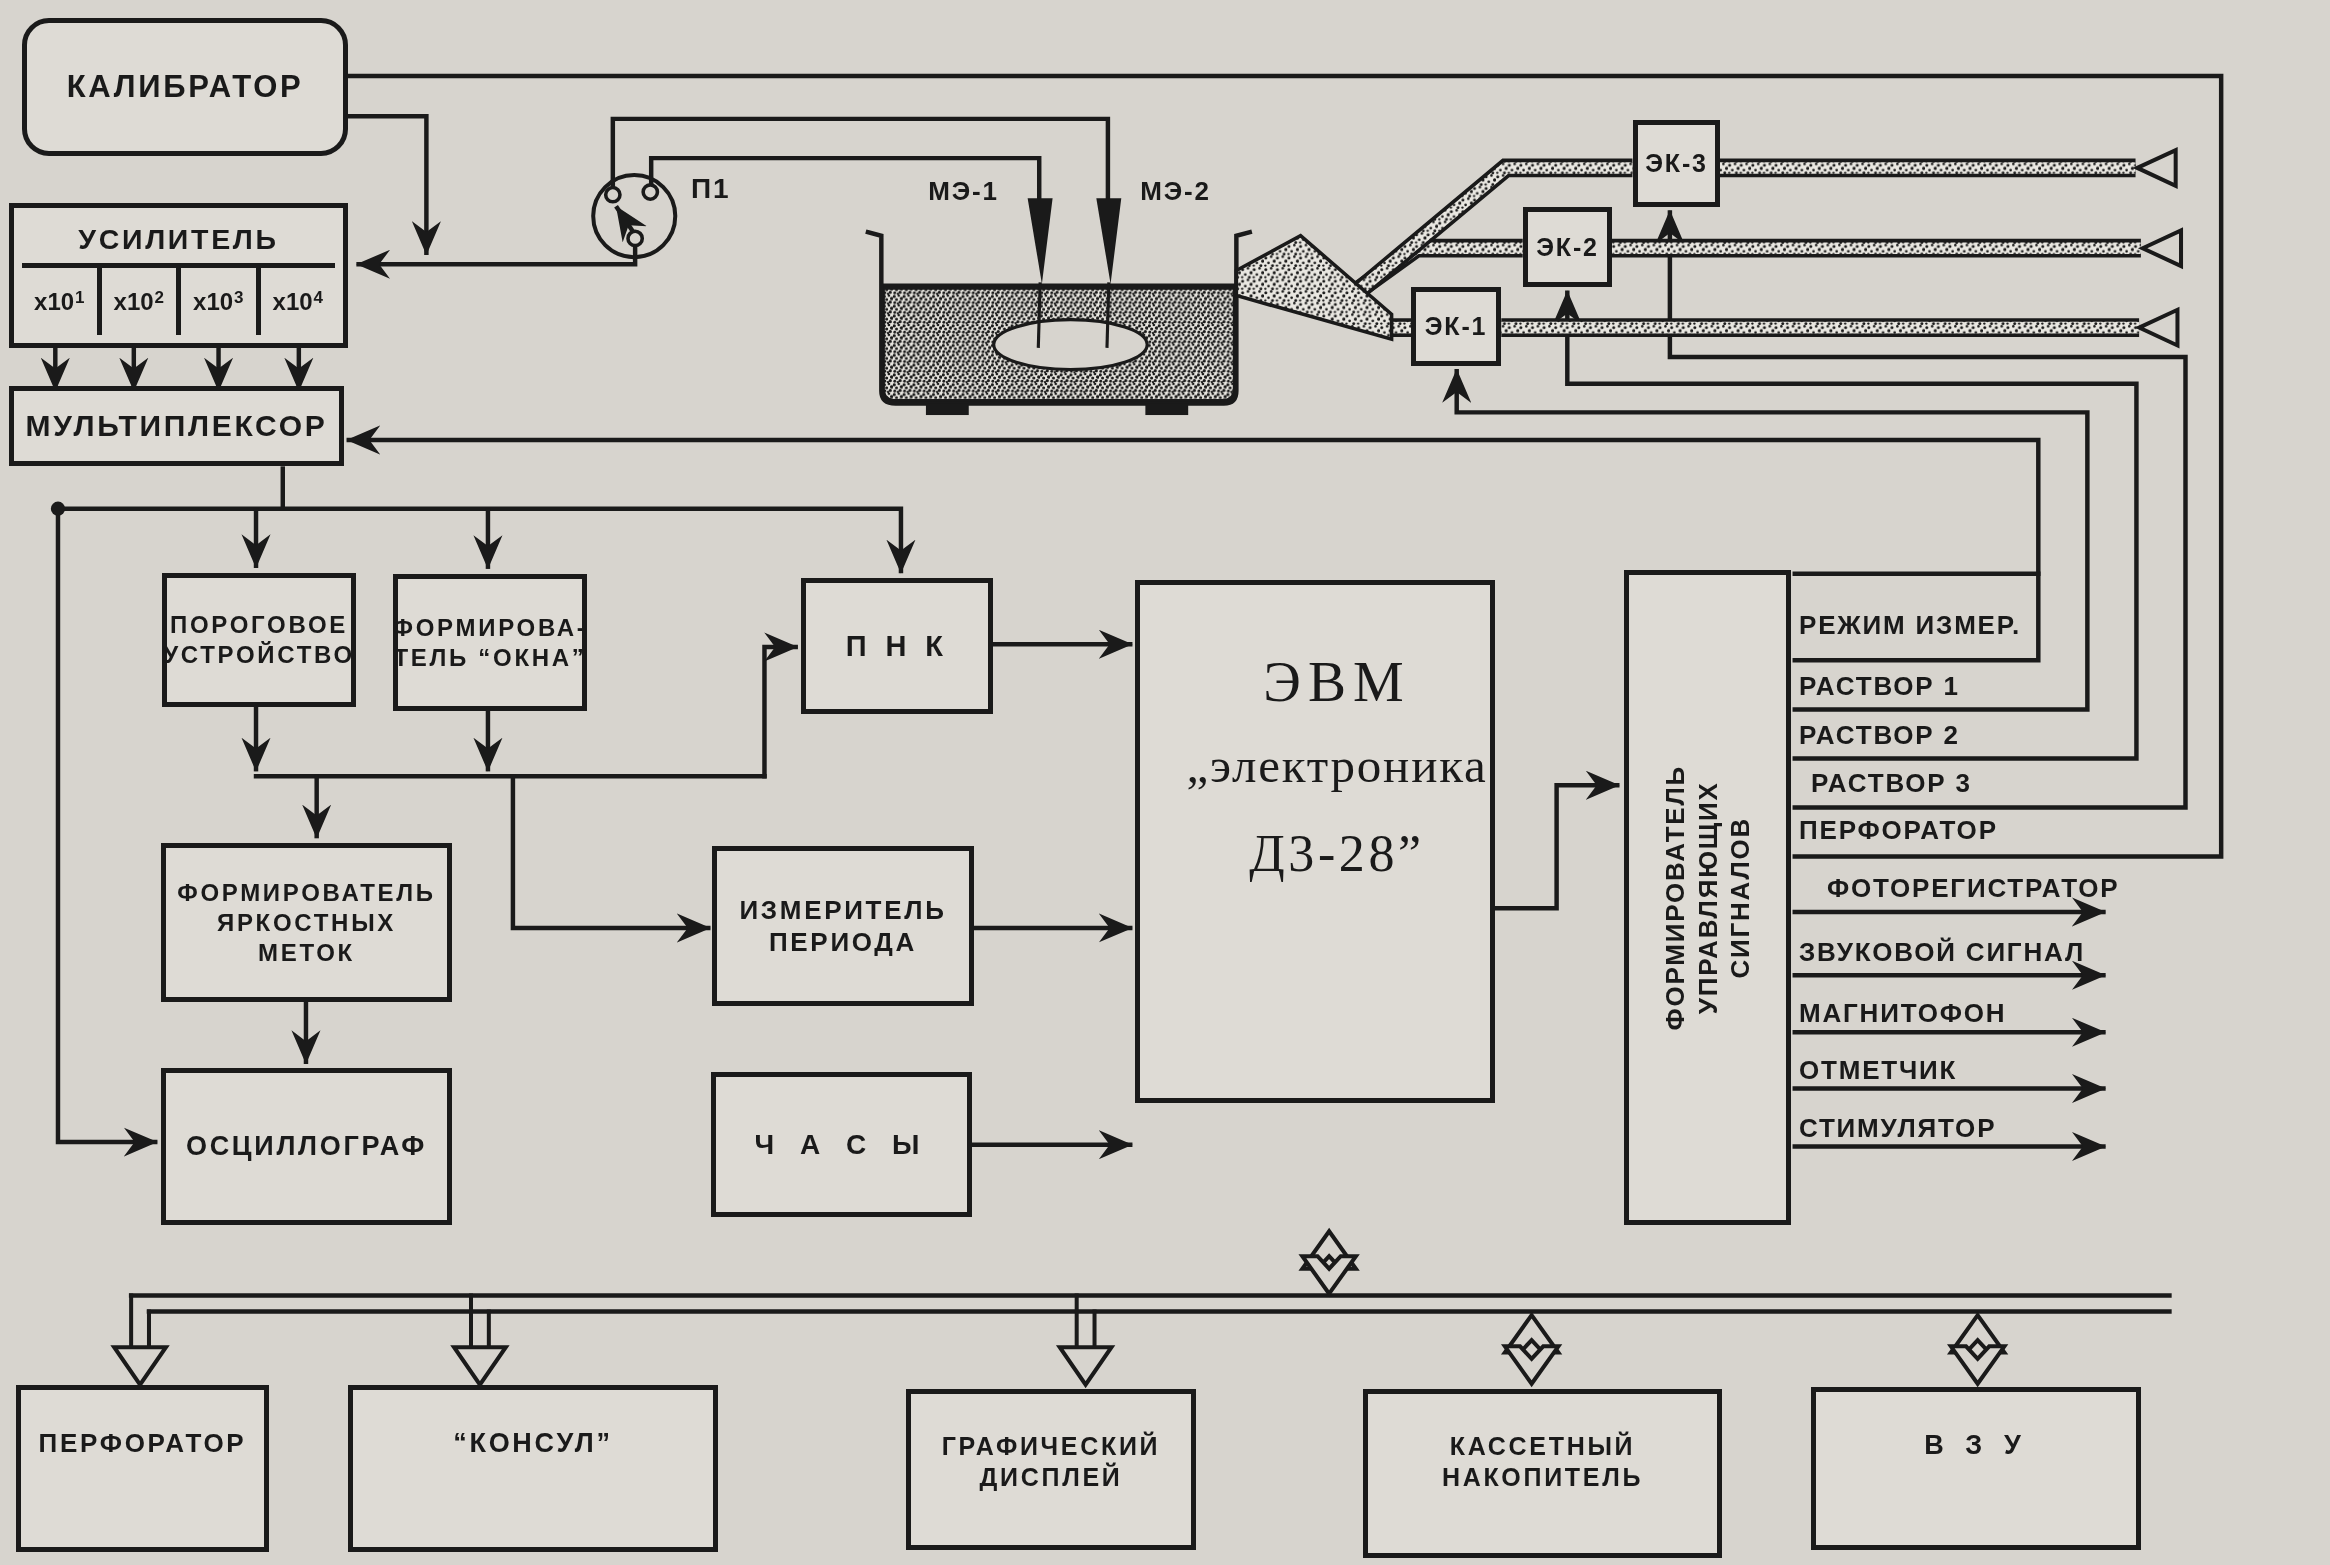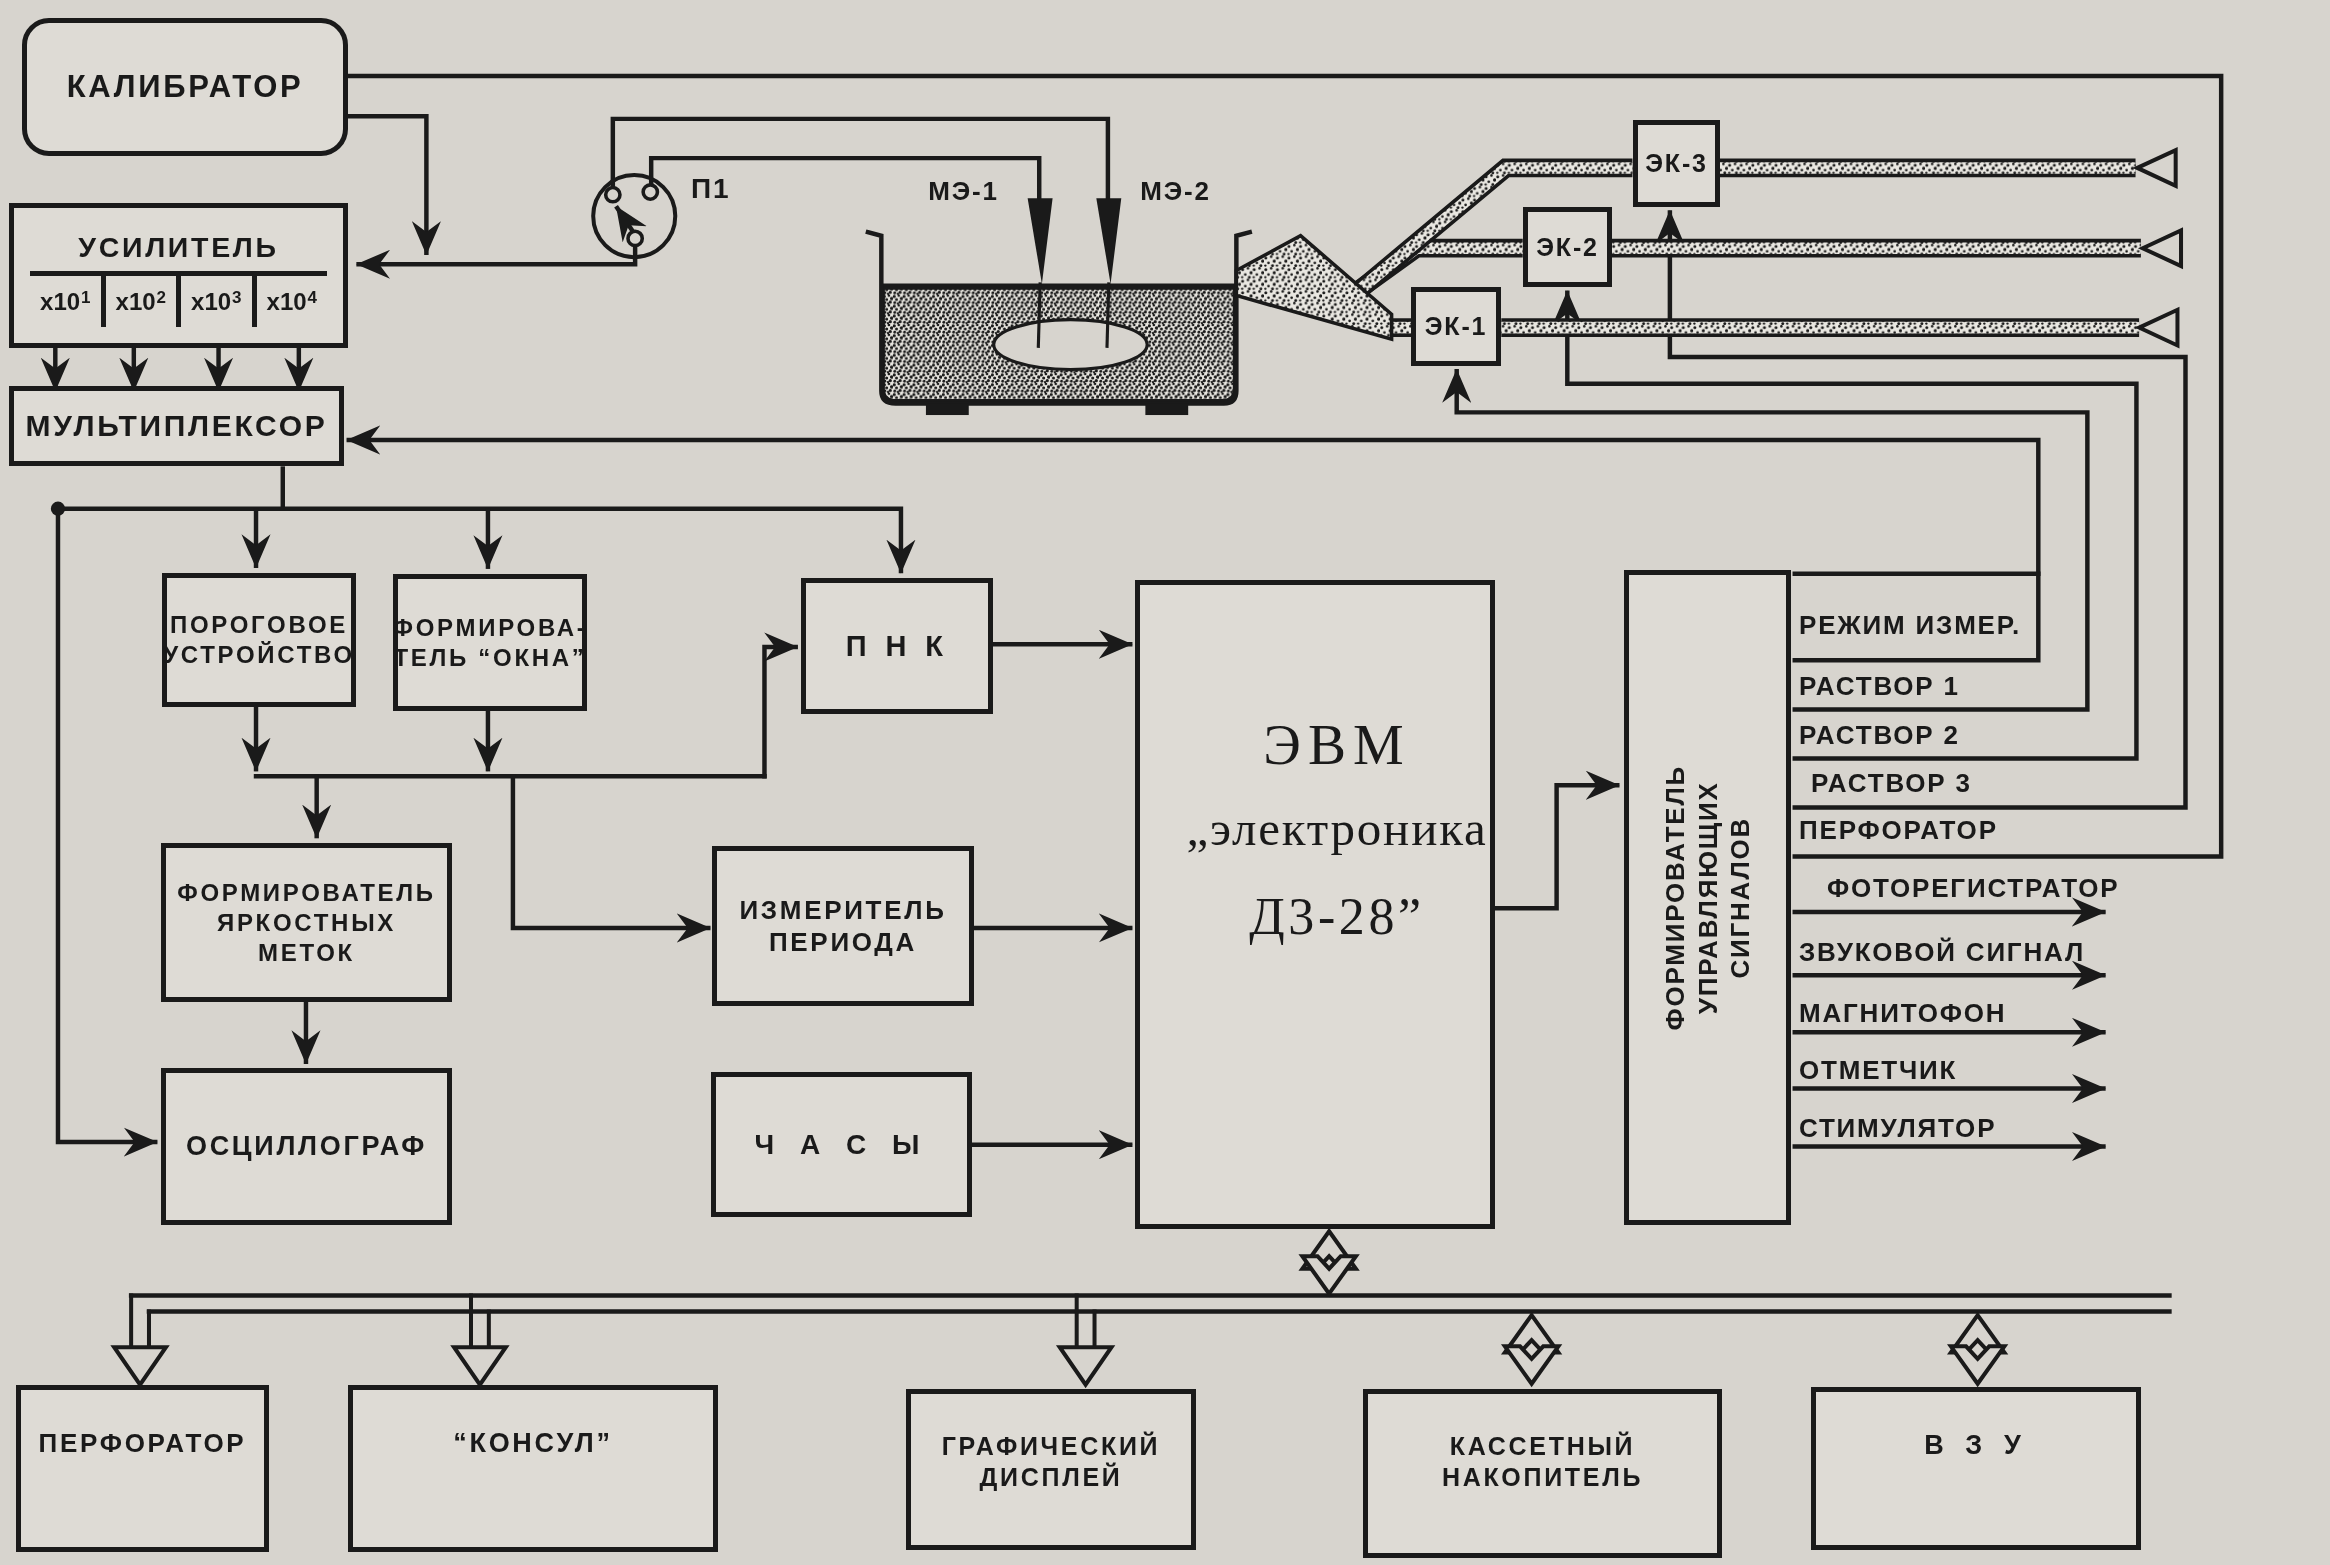--- a/index.html
+++ b/index.html
@@ -19,35 +19,35 @@
   .dot{fill:var(--ink);}
 
   .box{position:absolute;z-index:2;border:5.4px solid var(--ink);background:var(--paper-light);
        box-sizing:border-box;display:flex;align-items:center;justify-content:center;
        text-align:center;font-weight:bold;letter-spacing:2.7px;}
   .lbl2 span{display:block;line-height:1.25;}
   .toptext{align-items:flex-start;}
   .toptext .lbl2{padding-top:37px;}
 
   .cal{left:22px;top:18px;width:326px;height:138px;font-size:31px;border-radius:27px;}
-  .amp{left:9px;top:203px;width:339px;height:145px;flex-direction:column;align-items:stretch;justify-content:flex-start;padding:16px;}
+  .amp{left:9px;top:203px;width:339px;height:145px;flex-direction:column;align-items:stretch;justify-content:flex-start;padding:8px;}
   .amp-title{height:47px;display:flex;align-items:center;justify-content:center;font-size:28.5px;border-bottom:5.4px solid var(--ink);}
   .amp-cells{flex:1;display:flex;align-items:stretch;}
   .amp-cell{flex:1;display:flex;align-items:center;justify-content:center;font-size:24px;letter-spacing:0;border-left:5.4px solid var(--ink);}
   .amp-cell:first-child{border-left:none;}
   .amp-cell sup{font-size:17px;margin-left:0.9px;transform:translateY(-3.6px);}
   .mux{left:9px;top:386px;width:335px;height:80px;font-size:30px;}
   .thr{left:162px;top:573px;width:194px;height:134px;font-size:24px;}
   .win{left:393px;top:574px;width:194px;height:137px;font-size:24px;}
   .pnk{left:801px;top:578px;width:192px;height:136px;font-size:29px;letter-spacing:5.4px;}
   .fym{left:161px;top:843px;width:291px;height:159px;font-size:24px;}
   .osc{left:161px;top:1068px;width:291px;height:157px;font-size:27px;}
   .per{left:712px;top:846px;width:262px;height:160px;font-size:26px;}
   .clk{left:711px;top:1072px;width:261px;height:145px;font-size:28px;letter-spacing:9px;}
-  .evm{left:1135px;top:580px;width:360px;height:649px;flex-direction:column;
+  .evm{left:1135px;top:580px;width:360px;height:523px;flex-direction:column;
        font-family:"Liberation Serif", serif;font-weight:normal;letter-spacing:1.8px;padding-bottom:152px;padding-left:44px;}
   .evm .l1{font-size:57px;letter-spacing:7.1px;}
   .evm .l2{font-size:49px;margin-top:23px;}
   .evm .l3{font-size:52px;margin-top:30px;letter-spacing:3.6px;}
   .fus{left:1624px;top:570px;width:167px;height:655px;padding:0;}
   .vwrap{width:624px;transform:rotate(-90deg);font-size:26px;line-height:37px;letter-spacing:1.8px;}
   .ek{font-size:25px;letter-spacing:1.8px;}
   .ek1{left:1411px;top:287px;width:90px;height:79px;}
   .ek2{left:1523px;top:207px;width:89px;height:80px;}
   .ek3{left:1633px;top:120px;width:87px;height:87px;}

